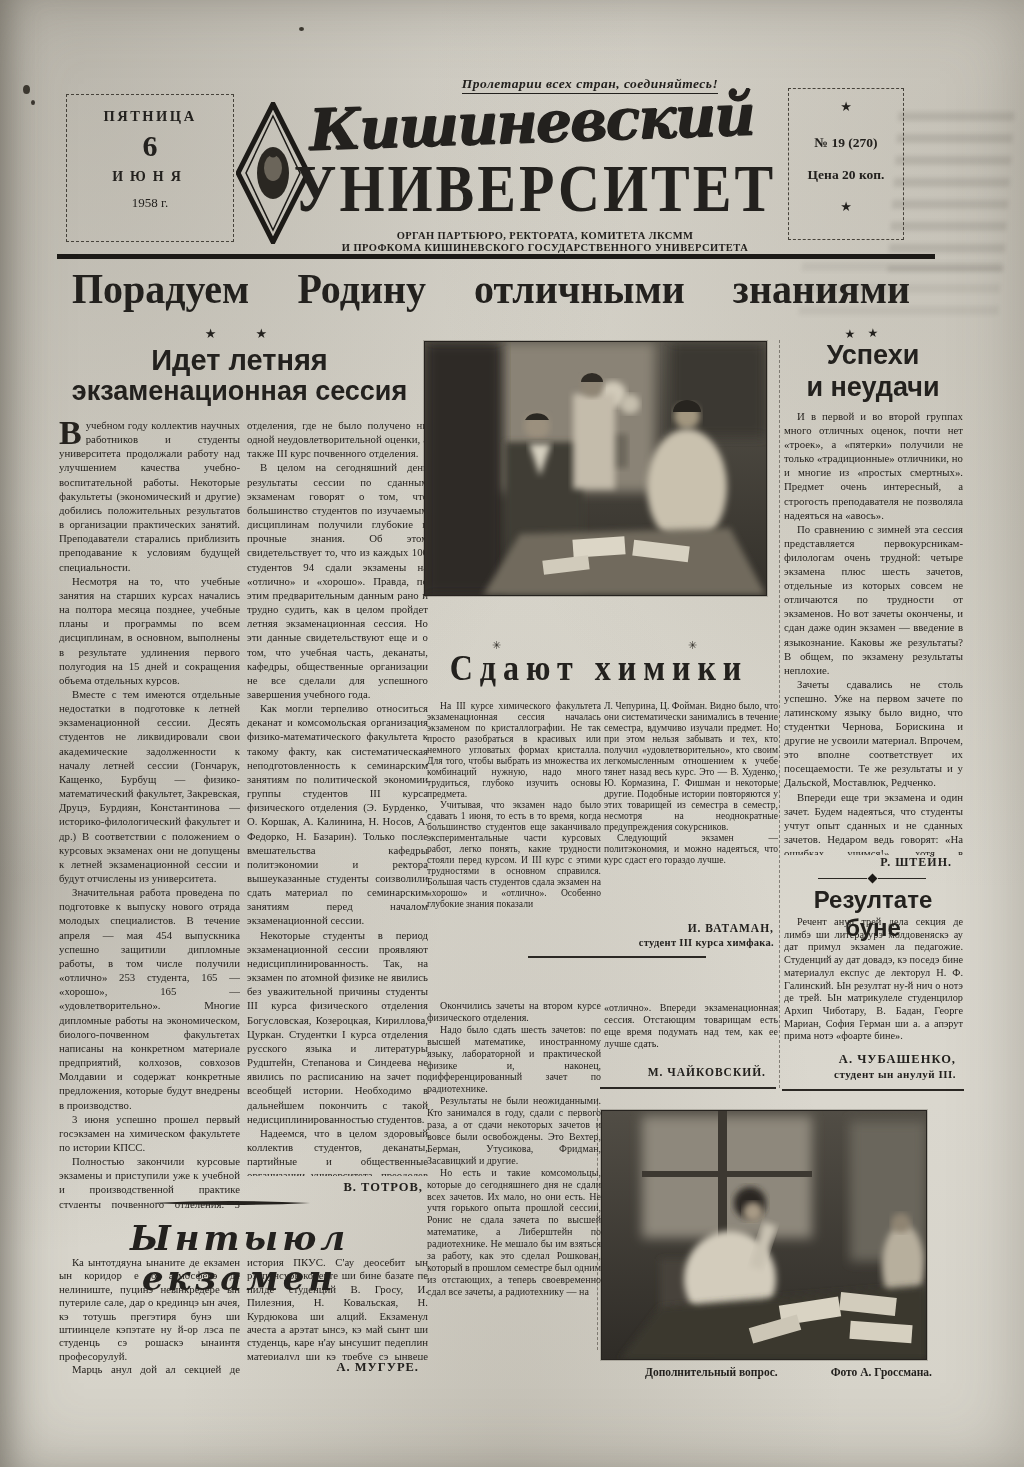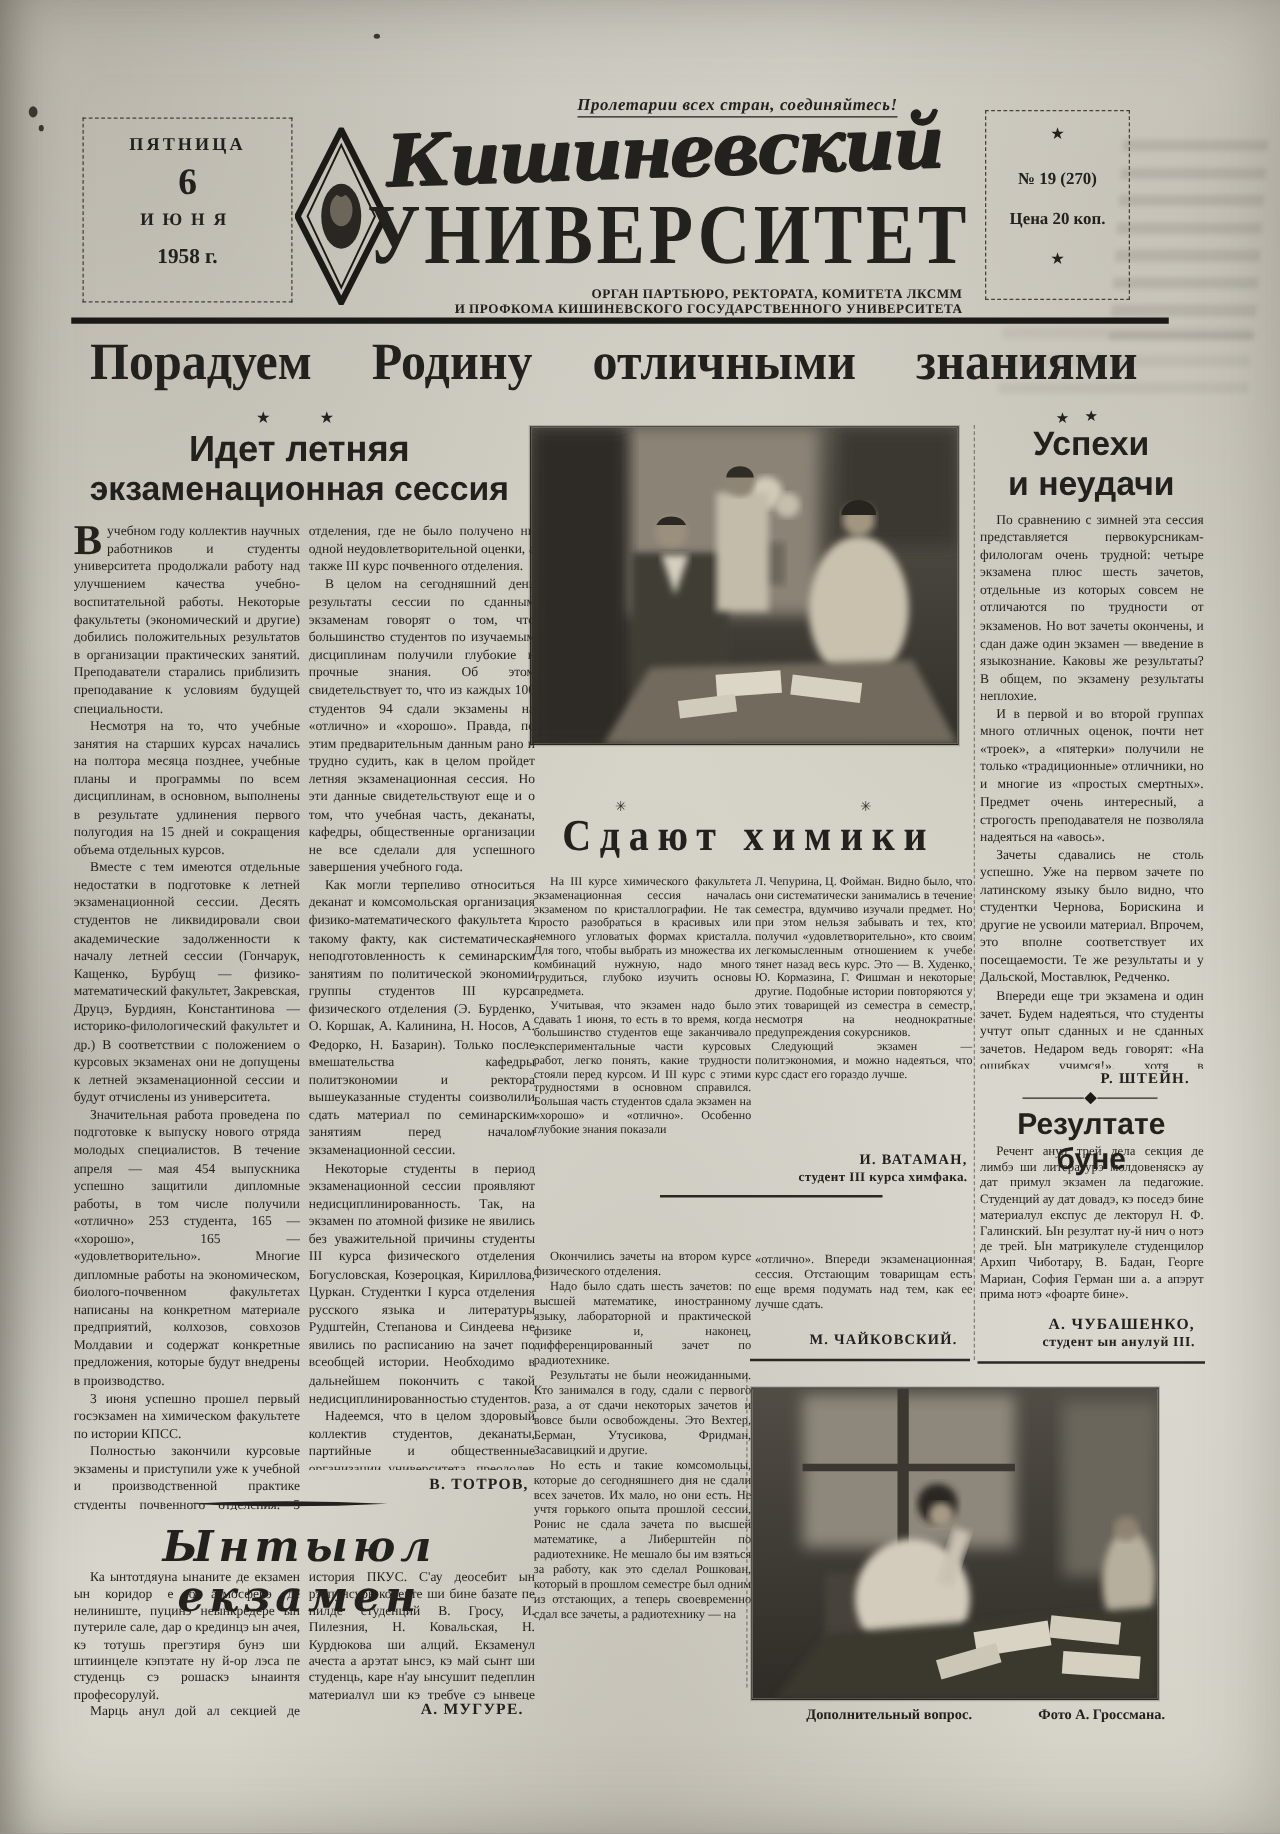--- a/index.html
+++ b/index.html
@@ -18,35 +18,35 @@
     background:repeating-linear-gradient(180deg,#3a362f 0 9px,transparent 9px 22px);transform:skewX(-4deg);}
   
   .slogan{position:absolute;top:76px;left:340px;width:500px;text-align:center;
     font:italic bold 13.5px "Liberation Serif",serif;letter-spacing:.5px;}
   .slogan span{border-bottom:1.5px solid #23211e;padding-bottom:2px;}
   .date-box{position:absolute;left:66px;top:94px;width:166px;height:146px;
     border:1.6px dashed #46423a;text-align:center;}
   .date-box .weekday{margin-top:13px;font-weight:bold;font-size:14.5px;letter-spacing:2.5px;}
   .date-box .day{margin-top:6px;font-weight:bold;font-size:30px;line-height:30px;}
   .date-box .month{margin-top:8px;font-weight:bold;font-size:14px;letter-spacing:7px;}
-  .date-box .year{margin-top:10px;font-size:17px;font-weight:bold;}
+  .date-box .year{margin-top:10px;font-size:13px;font-weight:normal;}
   .issue-box{position:absolute;left:788px;top:88px;width:114px;height:150px;
     border:1.6px dashed #46423a;text-align:center;}
   .issue-box .star-top{margin-top:10px;font-size:13px;}
   .issue-box .number{margin-top:20px;font-weight:bold;font-size:13.5px;}
   .issue-box .price{margin-top:16px;font-weight:bold;font-size:13.5px;}
   .issue-box .star-bottom{margin-top:16px;font-size:13px;}
   .logo{position:absolute;left:236px;top:102px;}
   .title-script{position:absolute;left:286px;top:88px;width:490px;text-align:center;
     font:italic bold 57px "DejaVu Serif",serif;letter-spacing:-2px;transform:rotate(-2deg);
     text-shadow:1px 1px 0 #23211e;}
   .title-main{position:absolute;left:292px;top:148px;width:486px;text-align:center;
     font:bold 58px "Liberation Serif",serif;letter-spacing:3px;transform:scale(1,1.18);
     transform-origin:top center;}
-  .subtitle{position:absolute;left:320px;top:230px;width:450px;text-align:right;
+  .subtitle{position:absolute;left:320px;top:230px;width:450px;text-align:center;
     font-weight:bold;font-size:10.5px;line-height:12px;letter-spacing:.4px;}
   .masthead-rule{position:absolute;left:57px;top:254px;width:878px;height:5px;background:#1c1a17;}
   
   .banner{position:absolute;left:72px;top:264px;width:838px;height:50px;
     font:bold 40px "Liberation Serif",serif;text-align:justify;text-align-last:justify;
     transform:scale(1,1.05);transform-origin:top left;}
   .stars-left{position:absolute;left:175px;top:326px;width:140px;text-align:center;
     font-size:13px;letter-spacing:18px;}
   .star-right{position:absolute;left:800px;top:327px;width:100px;text-align:center;font-size:12px;}
   
@@ -284,22 +284,22 @@
   </svg>
   <div class="caption2">
     <span>Дополнительный вопрос.</span>
     <span>Фото А. Гроссмана.</span>
   </div>
 
   <div class="col5-star">★</div>
   <div class="h-sans succ-t1">Успехи</div>
   <div class="h-sans succ-t2">и неудачи</div>
   <div class="col succ-col">
+      <p>И в первой и во второй группах много отличных оценок, почти нет «троек», а «пятерки» получили не только «традиционные» отличники, но и многие из «простых смертных». Предмет очень интересный, а строгость преподавателя не позволяла надеяться на «авось».</p>
       <p>По сравнению с зимней эта сессия представляется первокурсникам-филологам очень трудной: четыре экзамена плюс шесть зачетов, отдельные из которых совсем не отличаются по трудности от экзаменов. Но вот зачеты окончены, и сдан даже один экзамен — введение в языкознание. Каковы же результаты? В общем, по экзамену результаты неплохие.</p>
-      <p>И в первой и во второй группах много отличных оценок, почти нет «троек», а «пятерки» получили не только «традиционные» отличники, но и многие из «простых смертных». Предмет очень интересный, а строгость преподавателя не позволяла надеяться на «авось».</p>
       <p>Зачеты сдавались не столь успешно. Уже на первом зачете по латинскому языку было видно, что студентки Чернова, Борискина и другие не усвоили материал. Впрочем, это вполне соответствует их посещаемости. Те же результаты и у Дальской, Моставлюк, Редченко.</p>
       <p>Впереди еще три экзамена и один зачет. Будем надеяться, что студенты учтут опыт сданных и не сданных зачетов. Недаром ведь говорят: «На ошибках учимся!», хотя в университете лучше бы было учиться без ошибок.</p>
     </div>
   <div class="sig sig-stein">Р. ШТЕЙН.</div>
 
   <div class="diamond-div">
       <span class="dm"></span>
     </div>
 
   <div class="h-sans rez-title">Резултате буне</div>

